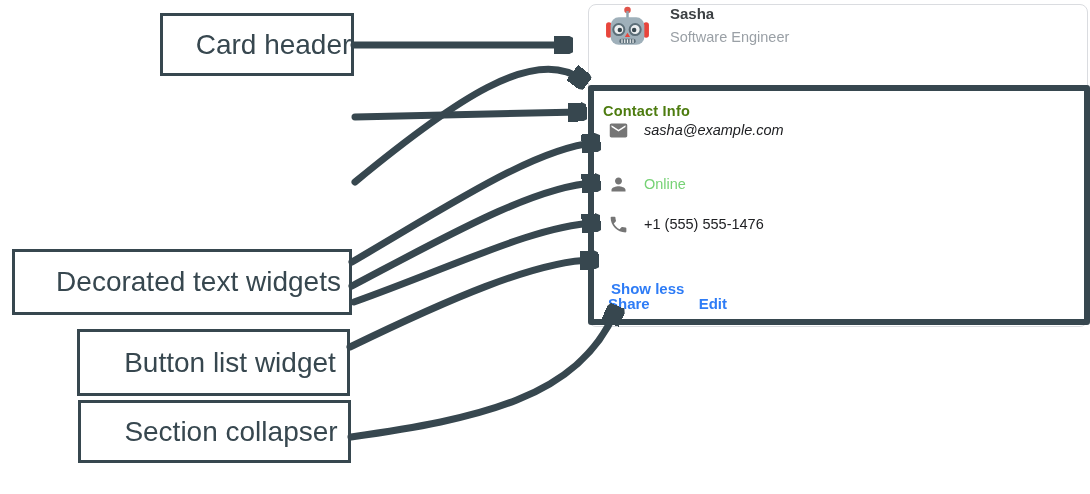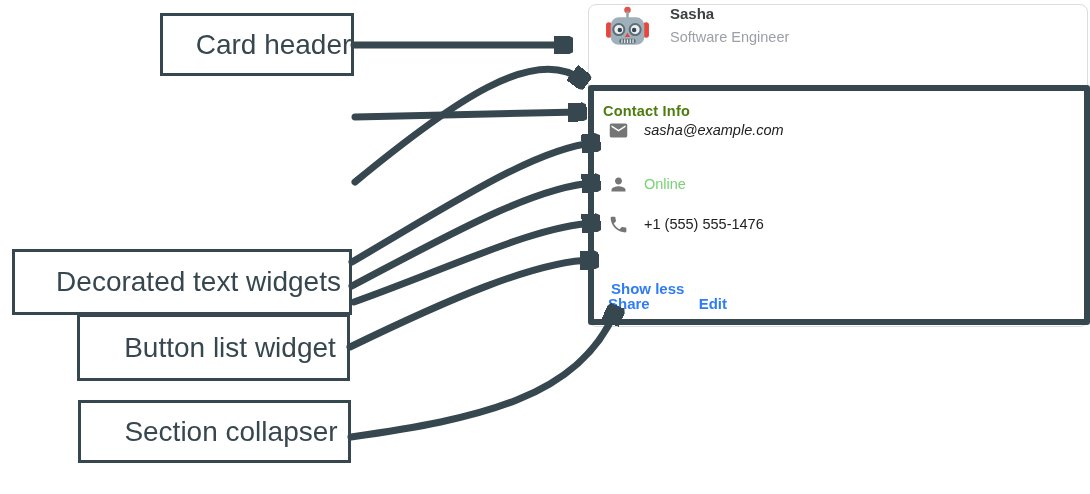--- a/index.html
+++ b/index.html
@@ -11,21 +11,21 @@
   .ann{
     position:absolute;box-sizing:border-box;background:#fff;
     border:3.5px solid #37474F;color:#37474F;
     display:flex;align-items:center;justify-content:center;
     font-size:28px;line-height:1;white-space:nowrap;padding-left:33px;
   }
   .ann-1{left:160px;top:13px;width:194px;height:63px;}
   .ann-2{left:160px;top:86px;width:195px;height:61px;}
   .ann-3{left:122px;top:167px;width:233px;height:64px;}
   .ann-4{left:12px; top:249px;width:340px;height:66px;}
-  .ann-5{left:77px; top:314px;width:273px;height:67px;}
+  .ann-5{left:77px; top:329px;width:273px;height:67px;}
   .ann-6{left:78px; top:400px;width:273px;height:63px;}
   
   .arrows{position:absolute;left:0;top:0;width:1090px;height:494px;pointer-events:none;}
   .arrows path{stroke:#37474F;stroke-width:7;fill:none;stroke-linecap:round;}
   
   .card{
     position:absolute;left:588px;top:4px;width:500px;height:323px;box-sizing:border-box;
     background:#fff;border:1px solid #dadce0;border-radius:8px;
   }
   .card-header{

